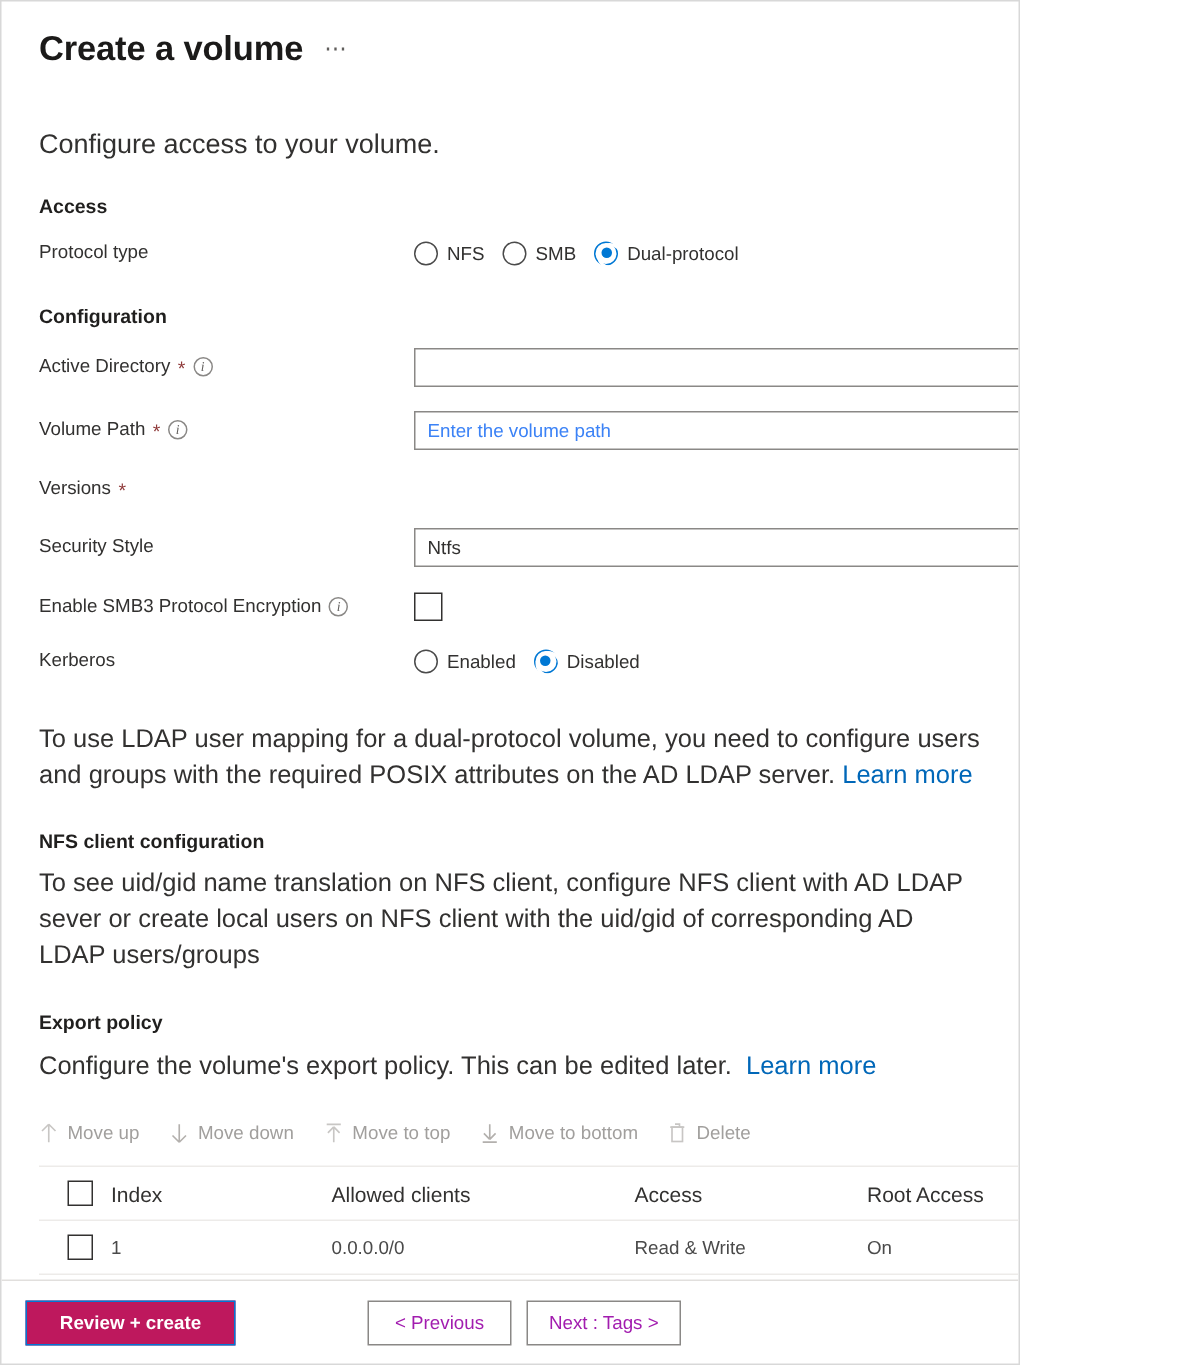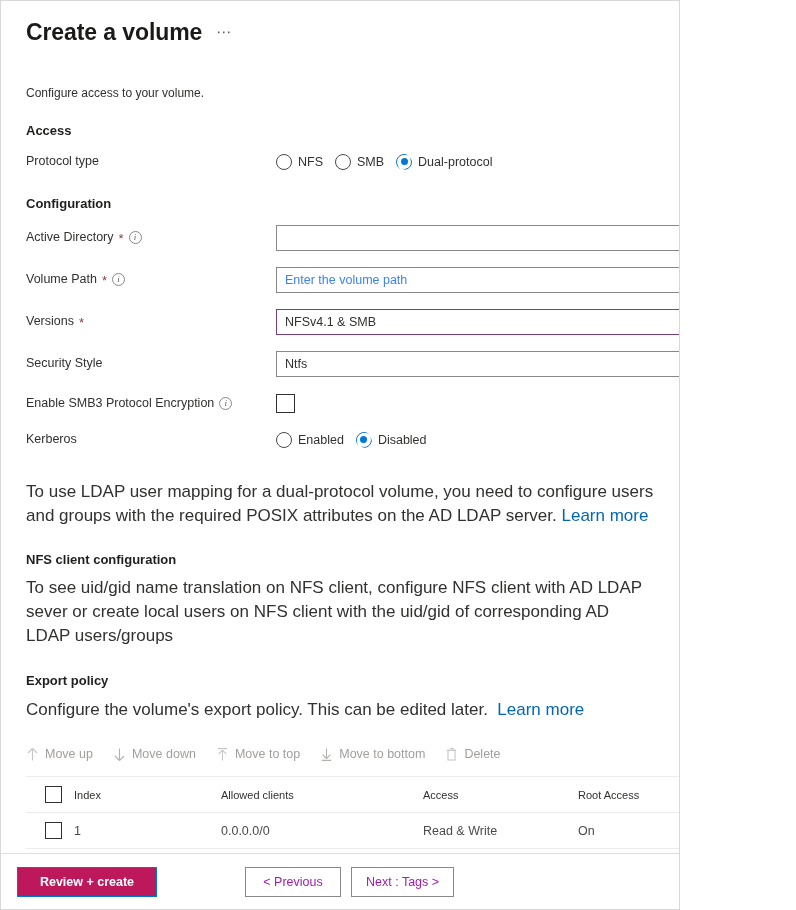--- a/index.html
+++ b/index.html
@@ -49,21 +49,21 @@
   }
 
   
   .content {
     flex: 1 1 auto;
     padding: 0 25px;
     overflow: hidden;
   }
 
   .intro-line {
-    font-size: 12px;
+    font-size: 18px;
     color: #323130;
     margin-top: 39px;
   }
 
   .section-head {
     font-size: 13px;
     font-weight: 600;
     color: #201f1e;
     margin-top: 23px;
     margin-bottom: 0;
@@ -231,21 +231,21 @@
     border-top: 1px solid #edebe9;
     width: 722px;
   }
   .tbl-row {
     display: flex;
     align-items: center;
     height: 36px;
     border-bottom: 1px solid #edebe9;
   }
   .tbl-head .cell {
-    font-size: 11px;
+    font-size: 14px;
     color: #323130;
     font-weight: 400;
   }
   .cell { font-size: 12.5px; color: #4a4a4a; }
   .c-check  { width: 48px; flex: 0 0 48px; padding-left: 19px; }
   .c-index  { width: 147px; flex: 0 0 147px; }
   .c-client { width: 202px; flex: 0 0 202px; }
   .c-access { width: 155px; flex: 0 0 155px; }
   .c-root   { width: 150px; flex: 0 0 150px; }
   .c-more   { flex: 1 1 auto; text-align: right; padding-right: 10px; }
@@ -380,26 +380,20 @@
           <span class="ph">Enter the volume path</span>
         </div>
       </div>
     </div>
 
     <div class="field-row">
       <div class="field-label">
         <span>Versions</span>
         <span class="req-star">*</span>
       </div>
-      <div class="field-control">
-        <div class="ms-select focused">
-          <span>NFSv4.1 &amp; SMB</span>
-          <span class="chev"></span>
-        </div>
-      </div>
     </div>
 
     <div class="field-row">
       <div class="field-label">
         <span>Security Style</span>
       </div>
       <div class="field-control">
         <div class="ms-select">
           <span>Ntfs</span>
           <span class="chev"></span>

